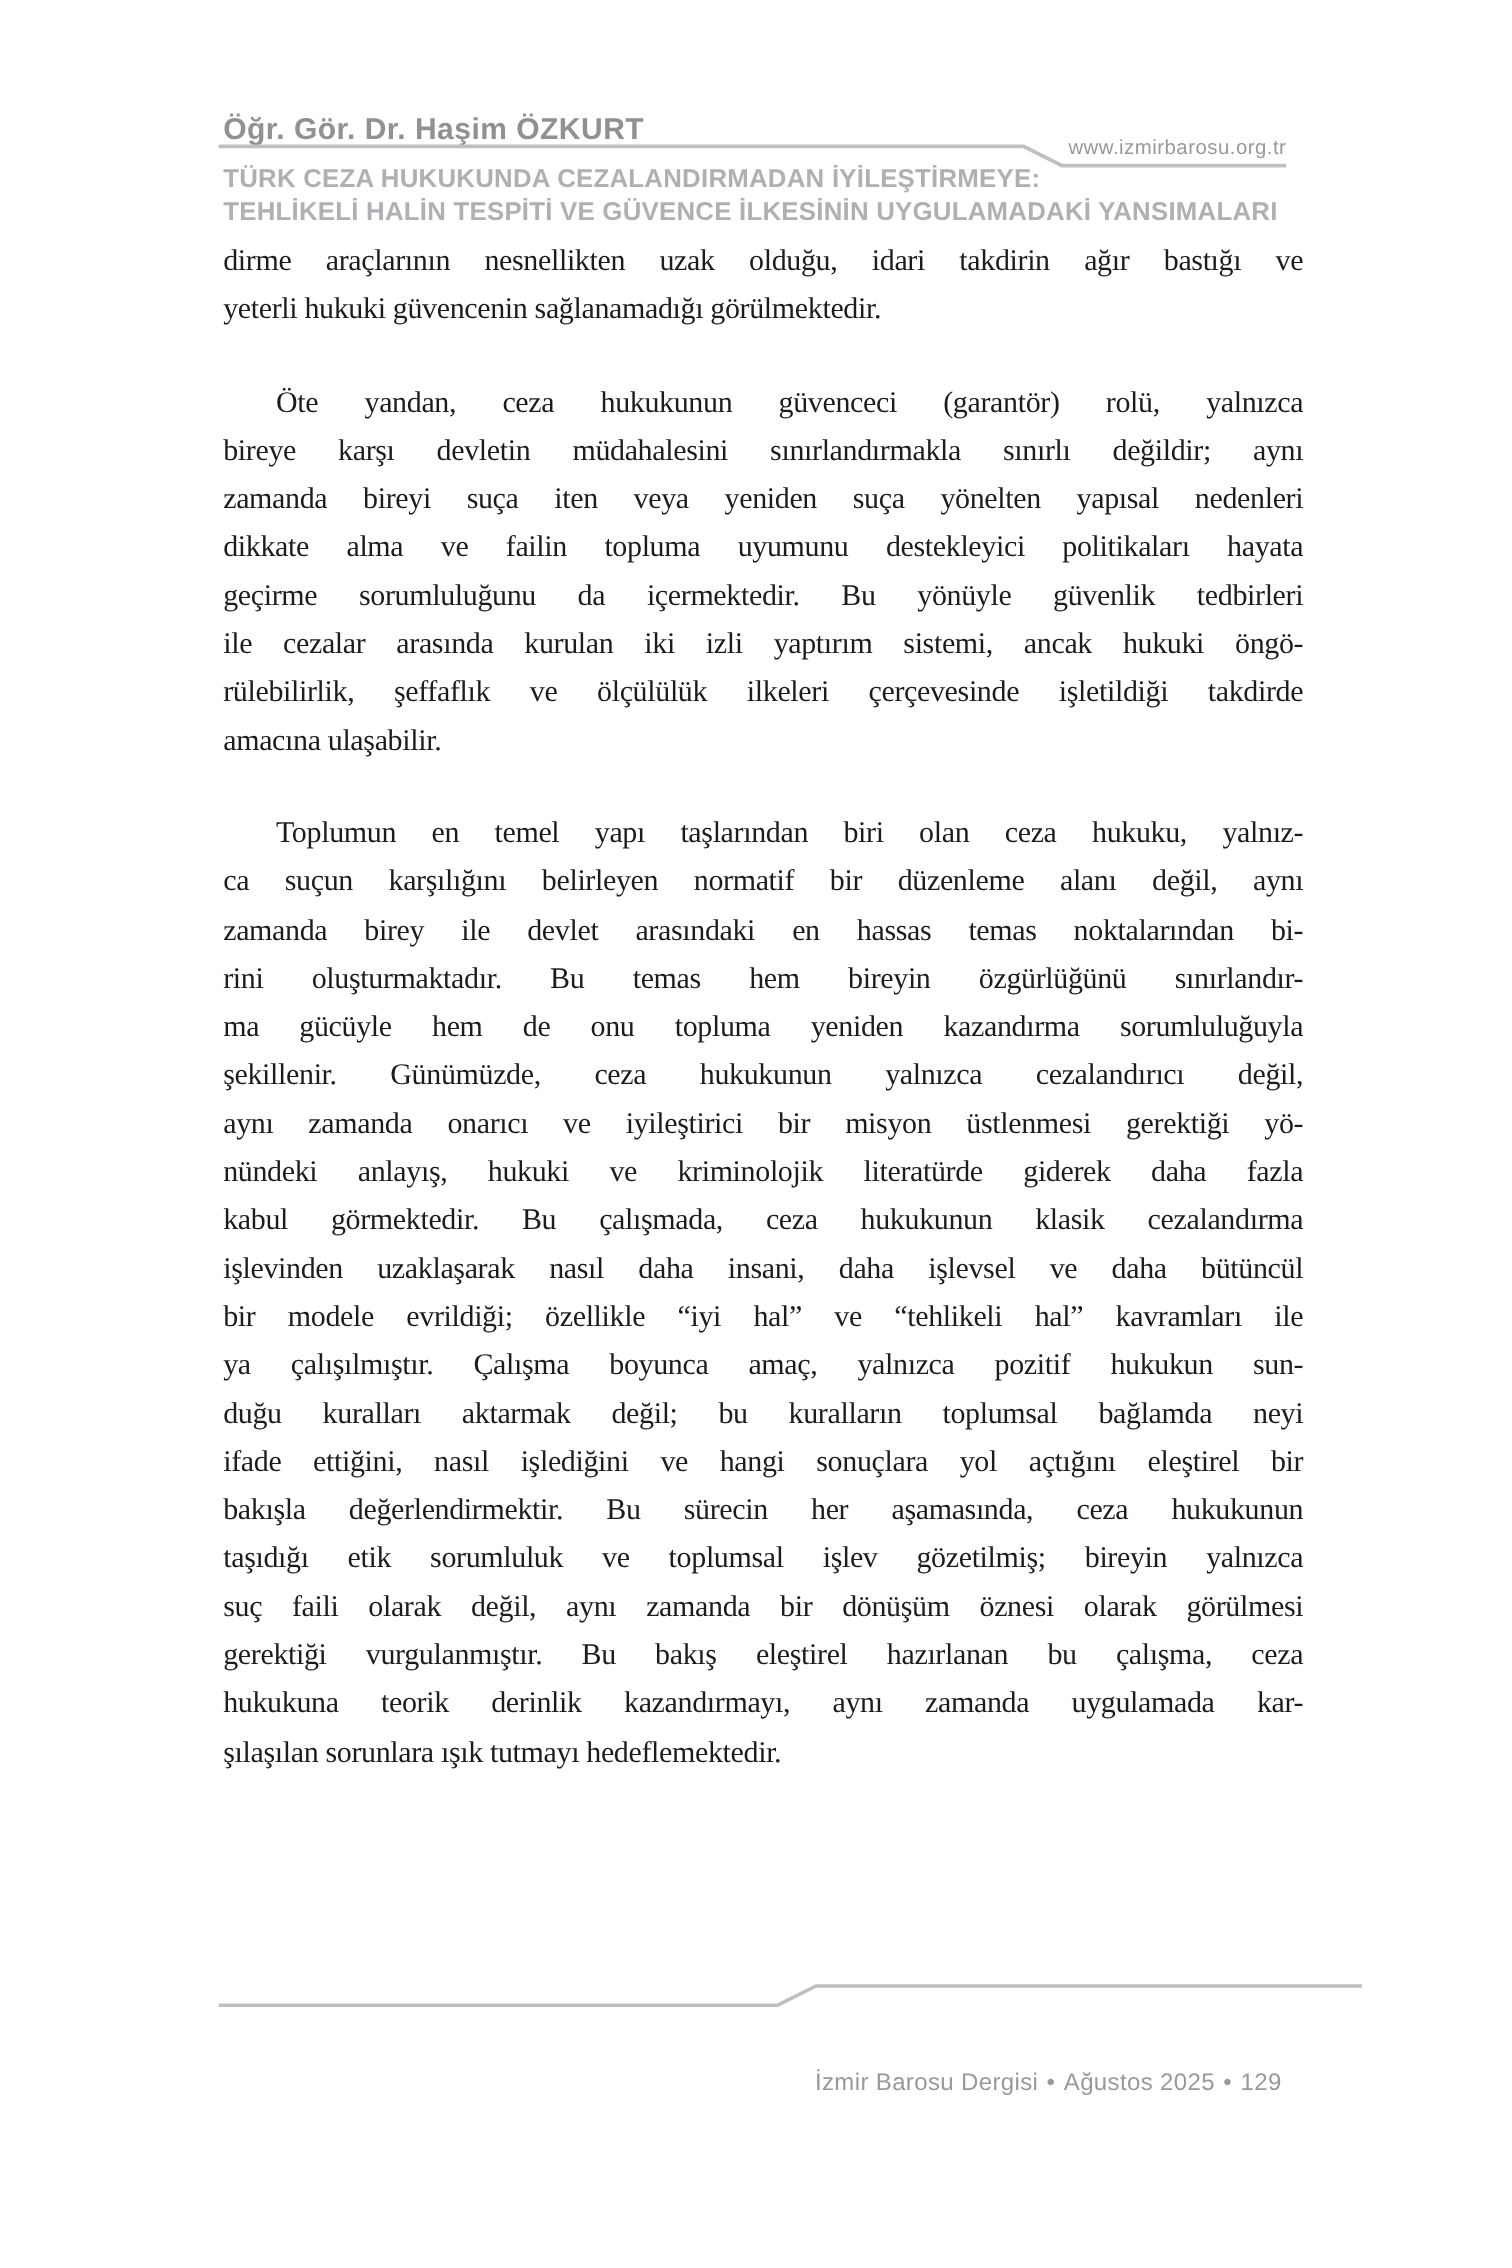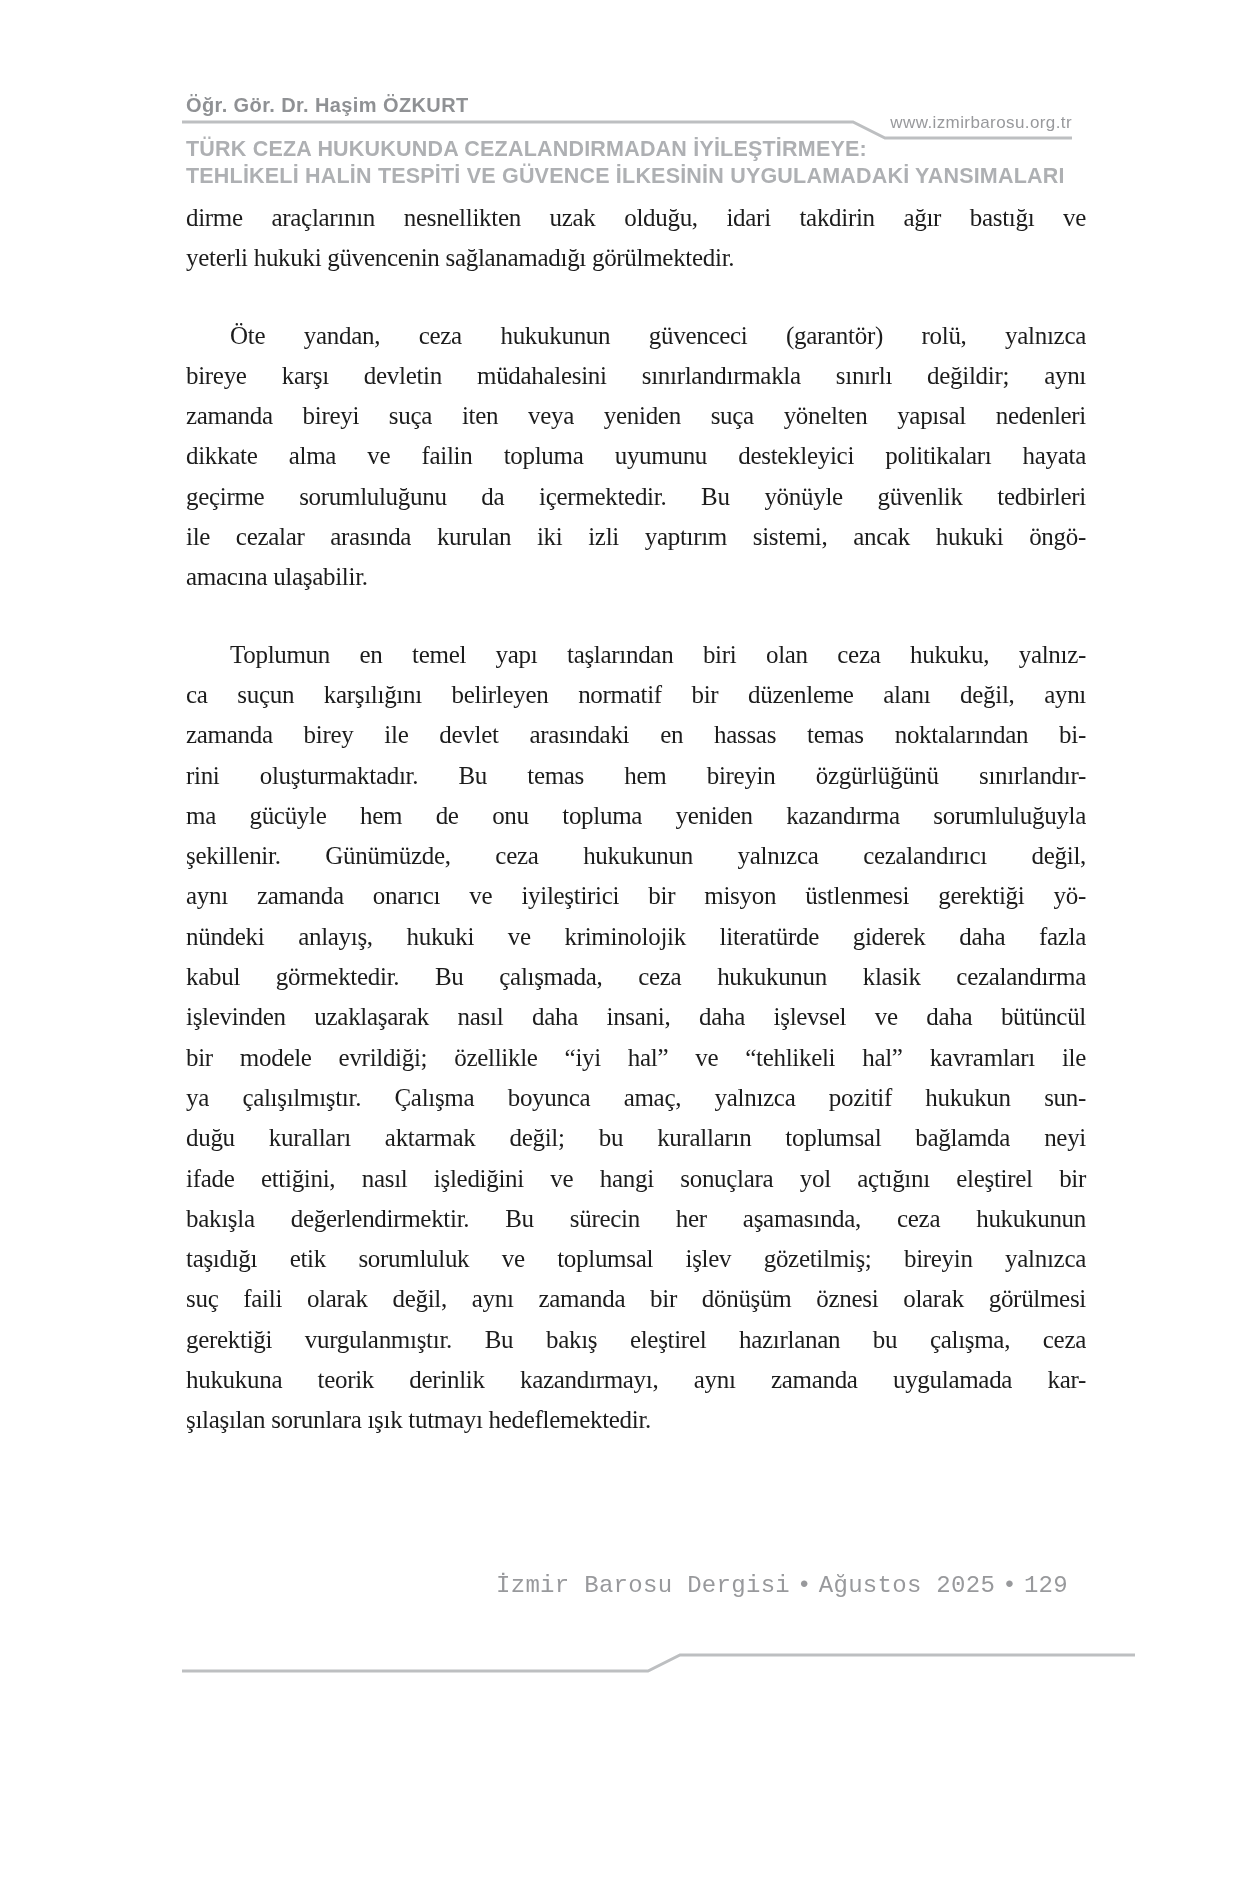--- a/index.html
+++ b/index.html
@@ -16,21 +16,21 @@
     background:var(--paper);
     position:relative;
     overflow:hidden;
     font-family:"Liberation Sans","DejaVu Sans",sans-serif;
   }
   .page{position:absolute;inset:0;}
 
   
   .author{
     position:absolute;left:186px;top:94px;
-    font-size:20px;font-weight:bold;letter-spacing:.4px;
+    font-size:25px;font-weight:bold;letter-spacing:.4px;
     color:var(--author-gray);
   }
   .header-rule{position:absolute;left:182px;top:118px;width:890px;height:26px;}
   .rule-line{fill:none;stroke:var(--rule-gray);stroke-width:3;}
   .website{
     position:absolute;right:188px;top:113px;
     font-size:17px;letter-spacing:.4px;
     color:var(--meta-gray);
     text-align:center;
   }
@@ -55,23 +55,23 @@
     line-height:40.3px;
     text-align:justify;
     text-align-last:justify;
   }
   .line.last{text-align-last:left;}
   .line.first{padding-left:44px;}
 
   
   .footer-rule{position:absolute;left:182px;top:1648px;width:953px;height:28px;}
   .footer-text{
-    position:absolute;right:192px;top:1572px;
-    font-size:24px;letter-spacing:.3px;
-    color:var(--meta-gray);white-space:nowrap;font-family:Liberation Mono, monospace;
+    position:absolute;right:192px;top:1725px;
+    font-size:20px;letter-spacing:.3px;
+    color:var(--meta-gray);white-space:nowrap;
   }
   .footer-text .sep{padding:0 7px;}
 </style>
 </head>
 <body>
 
 <div class="page">
 
   <div class="author">Öğr. Gör. Dr. Haşim ÖZKURT</div>
 
@@ -90,20 +90,21 @@
         <div class="line">dirme araçlarının nesnellikten uzak olduğu, idari takdirin ağır bastığı ve</div>
         <div class="line last">yeterli hukuki güvencenin sağlanamadığı görülmektedir.</div>
       </div>
       <div class="para">
         <div class="line first">Öte yandan, ceza hukukunun güvenceci (garantör) rolü, yalnızca</div>
         <div class="line">bireye karşı devletin müdahalesini sınırlandırmakla sınırlı değildir; aynı</div>
         <div class="line">zamanda bireyi suça iten veya yeniden suça yönelten yapısal nedenleri</div>
         <div class="line">dikkate alma ve failin topluma uyumunu destekleyici politikaları hayata</div>
         <div class="line">geçirme sorumluluğunu da içermektedir. Bu yönüyle güvenlik tedbirleri</div>
         <div class="line">ile cezalar arasında kurulan iki izli yaptırım sistemi, ancak hukuki öngö-</div>
+        <div class="line">rülebilirlik, şeffaflık ve ölçülülük ilkeleri çerçevesinde işletildiği takdirde</div>
         <div class="line last">amacına ulaşabilir.</div>
       </div>
       <div class="para">
         <div class="line first">Toplumun en temel yapı taşlarından biri olan ceza hukuku, yalnız-</div>
         <div class="line">ca suçun karşılığını belirleyen normatif bir düzenleme alanı değil, aynı</div>
         <div class="line">zamanda birey ile devlet arasındaki en hassas temas noktalarından bi-</div>
         <div class="line">rini oluşturmaktadır. Bu temas hem bireyin özgürlüğünü sınırlandır-</div>
         <div class="line">ma gücüyle hem de onu topluma yeniden kazandırma sorumluluğuyla</div>
         <div class="line">şekillenir. Günümüzde, ceza hukukunun yalnızca cezalandırıcı değil,</div>
         <div class="line">aynı zamanda onarıcı ve iyileştirici bir misyon üstlenmesi gerektiği yö-</div>

